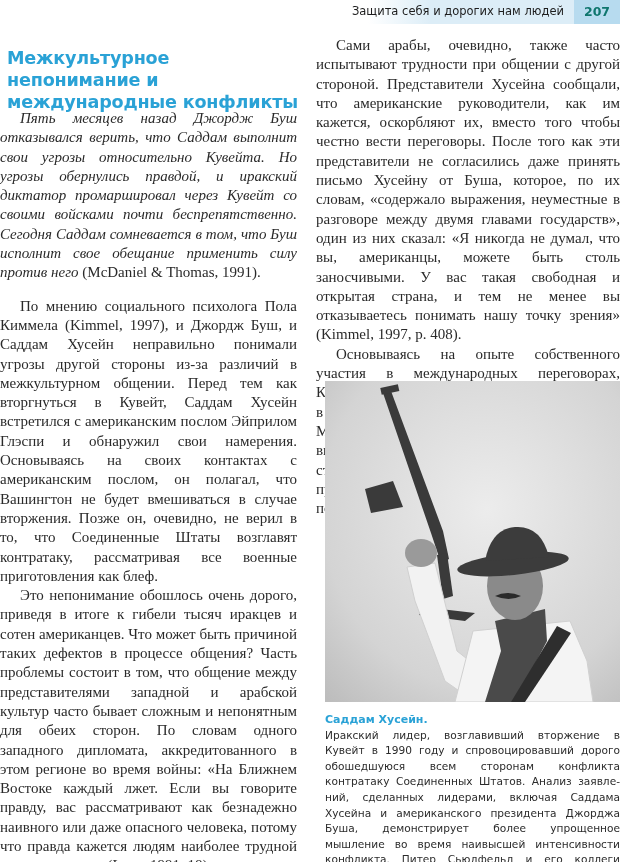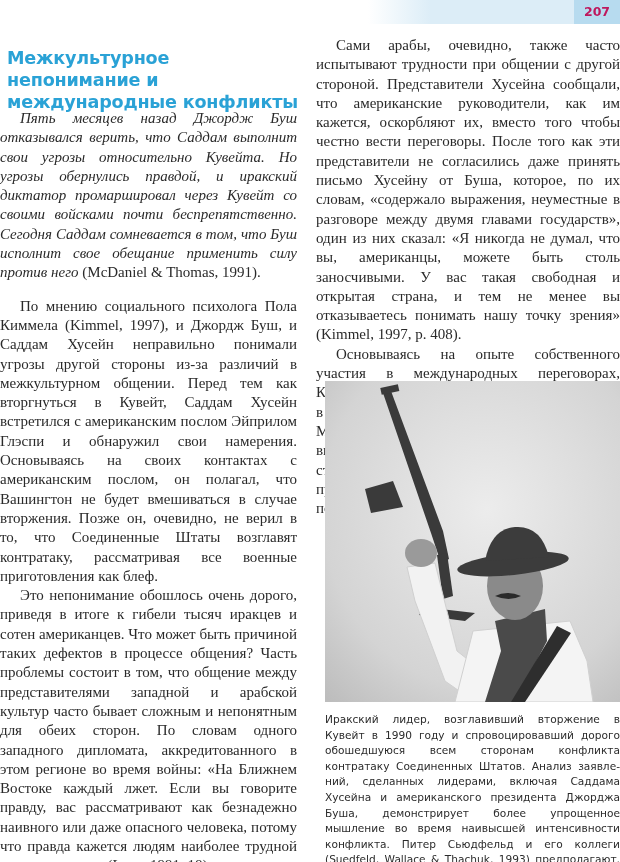--- a/index.html
+++ b/index.html
@@ -6,21 +6,21 @@
   body { width: 620px; height: 862px; position: relative; overflow: hidden;
          font-family: "Liberation Serif", "DejaVu Serif", serif; color: #2a2a2a; }
 
   
   .run-head { position: absolute; top: 0; right: 0; height: 24px; width: 252px;
               background: linear-gradient(90deg, rgba(210,232,244,0) 0%, #dcedf7 25%, #dcedf7 100%); }
   .run-head .title { position: absolute; right: 56px; top: 4px;
               font-family: "DejaVu Sans", sans-serif; font-size: 11.5px; color: #1d1d1d; white-space: nowrap; }
   .run-head .pageno { position: absolute; right: 0; top: 0; width: 46px; height: 24px;
               background: #b7dbef; font-family: "DejaVu Sans", sans-serif; font-weight: bold;
-              font-size: 12.5px; color: #be185d; text-align: center; line-height: 24px; }
+              font-size: 12.5px; color: #0f766e; text-align: center; line-height: 24px; }
 
   
   .heading { position: absolute; left: 3px; top: 43px; width: 300px; margin: 4px;
              font-family: "DejaVu Sans", sans-serif; font-weight: bold; font-size: 17.6px;
              line-height: 22px; color: #2aa2d6; letter-spacing: -0.2px; }
 
   .col { position: absolute; font-size: 15px; line-height: 19.3px; text-align: justify;
          hyphens: manual; }
   .col p { margin: 0; text-indent: 20px; }
   .col-left { left: 0; top: 95px; width: 297px; }
@@ -38,20 +38,21 @@
   .caption { position: absolute; left: 325px; top: 712px; width: 295px;
              font-family: "DejaVu Sans", sans-serif; font-size: 10.6px; line-height: 15.6px;
              text-align: justify; color: #2b2b2b; }
   .caption .cap-title { color: #2aa2d6; font-weight: bold; display: block; font-size: 11px; }
   .caption .cap-body { display: block; }
 </style>
 </head>
 <body>
 
 <div class="run-head">
+  <span class="title">Защита себя и дорогих нам людей</span>
   <span class="pageno">207</span>
 </div>
 
 <h2 class="heading">Межкультурное непонимание и международные конфликты</h2>
 
 <div class="col col-left">
   <p class="quote"><span>Пять месяцев назад Джордж Буш отказывался ве­рить, что Саддам выполнит свои угрозы относитель­но Кувейта. Но угрозы обернулись правдой, и иракский диктатор промаршировал через Кувейт со своими вой­сками почти беспрепятственно. Сегодня Саддам со­мневается в том, что Буш исполнит свое обещание применить силу против него</span><span class="cite"> (McDaniel &amp; Thomas, 1991).</span></p>
   <p>По мнению социального психолога Пола Ким­мела (Kimmel, 1997), и Джордж Буш, и Саддам Хусейн неправильно понимали угрозы другой стороны из-за различий в межкультурном обще­нии. Перед тем как вторгнуться в Кувейт, Сад­дам Хусейн встретился с американским послом Эйприлом Глэспи и обнаружил свои намерения. Основываясь на своих контактах с американским послом, он полагал, что Вашингтон не будет вме­шиваться в случае вторжения. Позже он, очевид­но, не верил в то, что Соединенные Штаты воз­главят контратаку, рассматривая все военные приготовления как блеф.</p>
   <p>Это непонимание обошлось очень дорого, приведя в итоге к гибели тысяч иракцев и сотен американцев. Что может быть причиной таких дефектов в процессе общения? Часть проблемы состоит в том, что общение между представите­лями западной и арабской культур часто бывает сложным и непонятным для обеих сторон. По словам одного западного дипломата, аккредито­ванного в этом регионе во время войны: «На Ближнем Востоке каждый лжет. Если вы говори­те правду, вас рассматривают как безнадежно на­ивного или даже опасного человека, потому что правда кажется людям наиболее трудной для по­нимания» (Lane, 1991, 18).</p>
 
@@ -98,14 +99,15 @@
     </g>
 
     <g fill="#3c3c3c">
       <ellipse cx="188" cy="183" rx="56" ry="11" transform="rotate(-6 188 183)"></ellipse>
       <path d="M160 180 q6 -32 30 -34 q26 -2 34 30 z"></path>
     </g>
   </svg>
 </div>
 
 <div class="caption">
+  <span class="cap-title">Саддам Хусейн.</span>
   <span class="cap-body">Иракский лидер, возглавивший вторжение в Кувейт в 1990 го­ду и спровоцировавший дорого обошедшуюся всем сторонам конфликта контратаку Соединенных Штатов. Анализ заявле­ний, сделанных лидерами, включая Саддама Хусейна и аме­риканского президента Джорджа Буша, демонстрирует более упрощенное мышление во время наивысшей интенсивности конфликта. Питер Сьюдфельд и его коллеги (Suedfeld, Wallace &amp; Thachuk, 1993) предполагают, что тревога накладывает боль­шую дополнительную нагрузку на когнитивные ресурсы, что приводит к упрощенному, эвристическому мышлению.</span>
 </div>
 
 </body></html>

